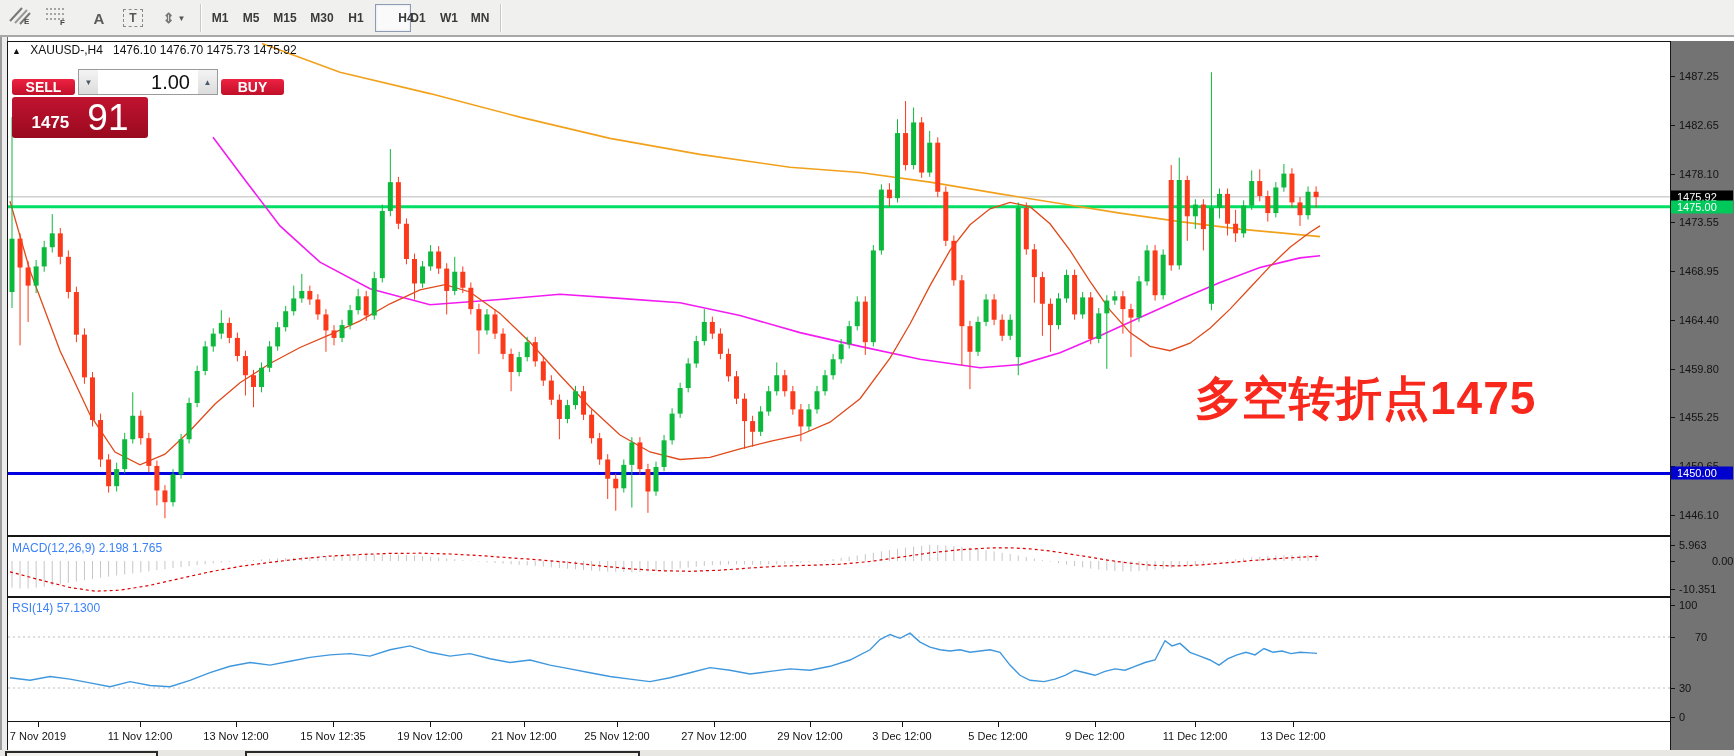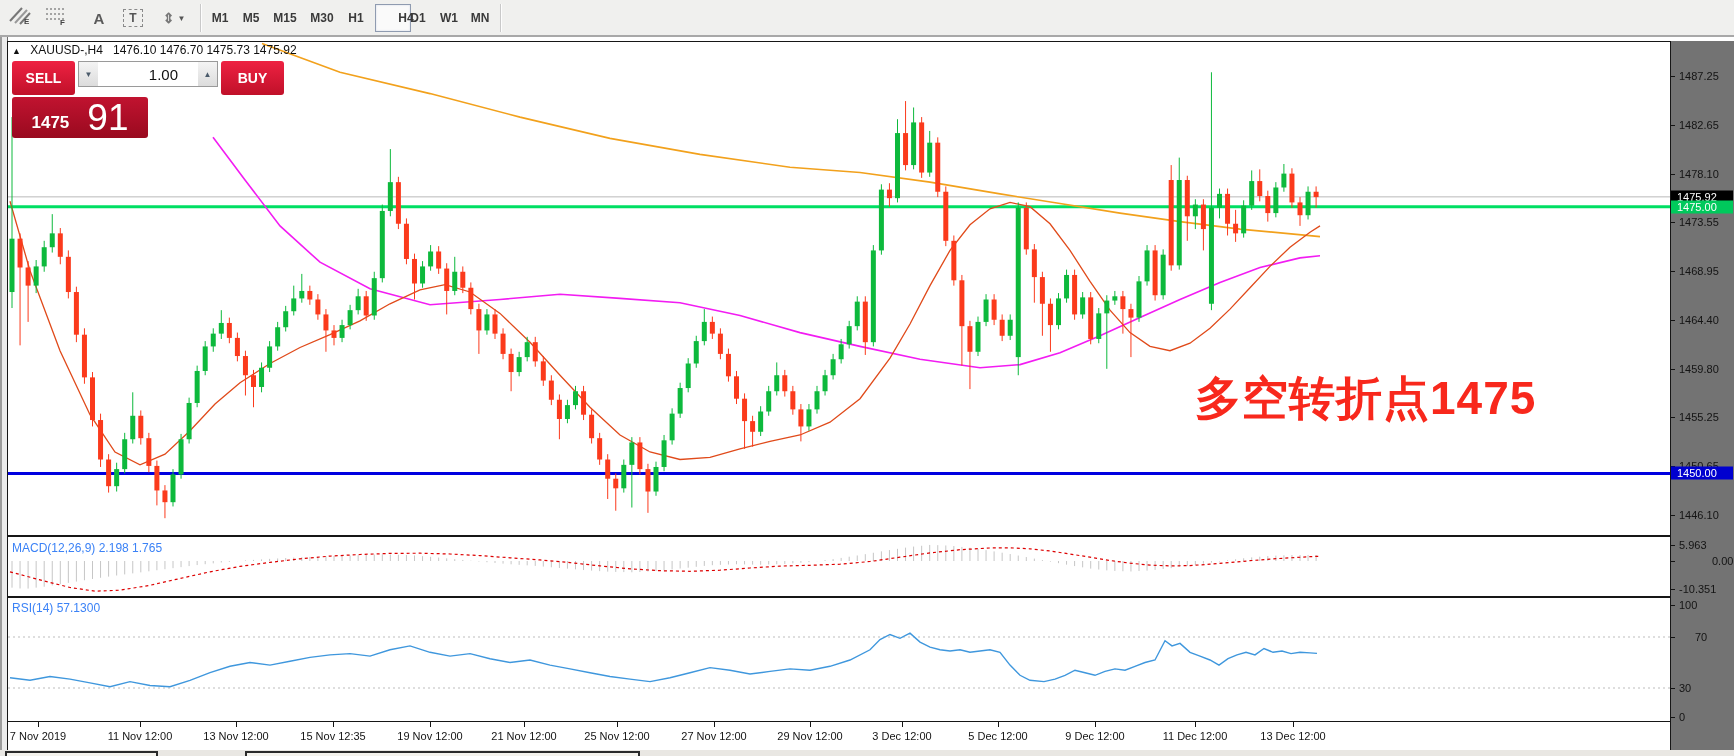--- a/index.html
+++ b/index.html
@@ -40,28 +40,28 @@
   .time-label { position:absolute; top:8px; font-size:11px; color:#141414; transform:translateX(-50%); white-space:nowrap; }
   .time-tick  { position:absolute; top:0; width:1px; height:5px; background:#141414; }
 
   #bottom-strip { position:absolute; left:0; top:750px; width:1734px; height:6px; background:#e9e7e3; overflow:hidden; }
   .mini-tab { position:absolute; top:1px; height:22px; background:#f4f2ec; border:2px solid #2a2a2a; }
 
   
   #chart-title { position:absolute; left:12px; top:43px; z-index:50; font-size:12px; color:#101010; white-space:nowrap; }
   #chart-title .tri { font-size:9px; margin-right:6px; }
   #trade-panel { position:absolute; left:12px; top:61px; z-index:50; width:278px; }
-  #tp-row1 { display:flex; height:34px; }
+  #tp-row1 { display:flex; height:34px;align-items:flex-end; }
   .tp-btn { color:#fff; font-size:14px; font-weight:bold; display:flex; align-items:center; justify-content:center;
     background:linear-gradient(#ee2142,#c01029); border-radius:3px; cursor:pointer; }
   #sell-btn { width:63px; } #buy-btn { width:63px; margin-left:3px; }
   #vol-box { display:flex; height:26px; margin-left:3px; margin-right:0; border:1px solid #9a9a9a; background:#fff; }
   .spin { width:19px; background:linear-gradient(#f4f4f4,#dcdcdc); color:#4a5a6a; font-size:8px;
     display:flex; align-items:center; justify-content:center; cursor:pointer; }
-  #vol-value { width:100px; font-size:15px; color:#101010; display:flex; align-items:center; justify-content:flex-end; padding-right:20px; }
+  #vol-value { width:100px; font-size:20px; color:#101010; display:flex; align-items:center; justify-content:flex-end; padding-right:8px; }
   #tp-row2 { display:flex; margin-top:2px; }
   .quote-box { width:136px; height:41px; color:#fff; border-radius:3px;
     background:linear-gradient(#c11330,#990a1f); display:flex; align-items:flex-end; justify-content:center; padding-bottom:2px; }
   #buy-box { margin-left:4px; }
   .q-small { font-size:17px; font-weight:bold; margin-bottom:3px; }
   .q-big { font-size:37px; font-weight:normal; line-height:37px; margin-left:18px; }
 
   
   #annotation { position:absolute; left:1195px; top:368px; z-index:20; font-size:46px; font-weight:bold;
     color:#f8281c; letter-spacing:1px; white-space:nowrap; }

